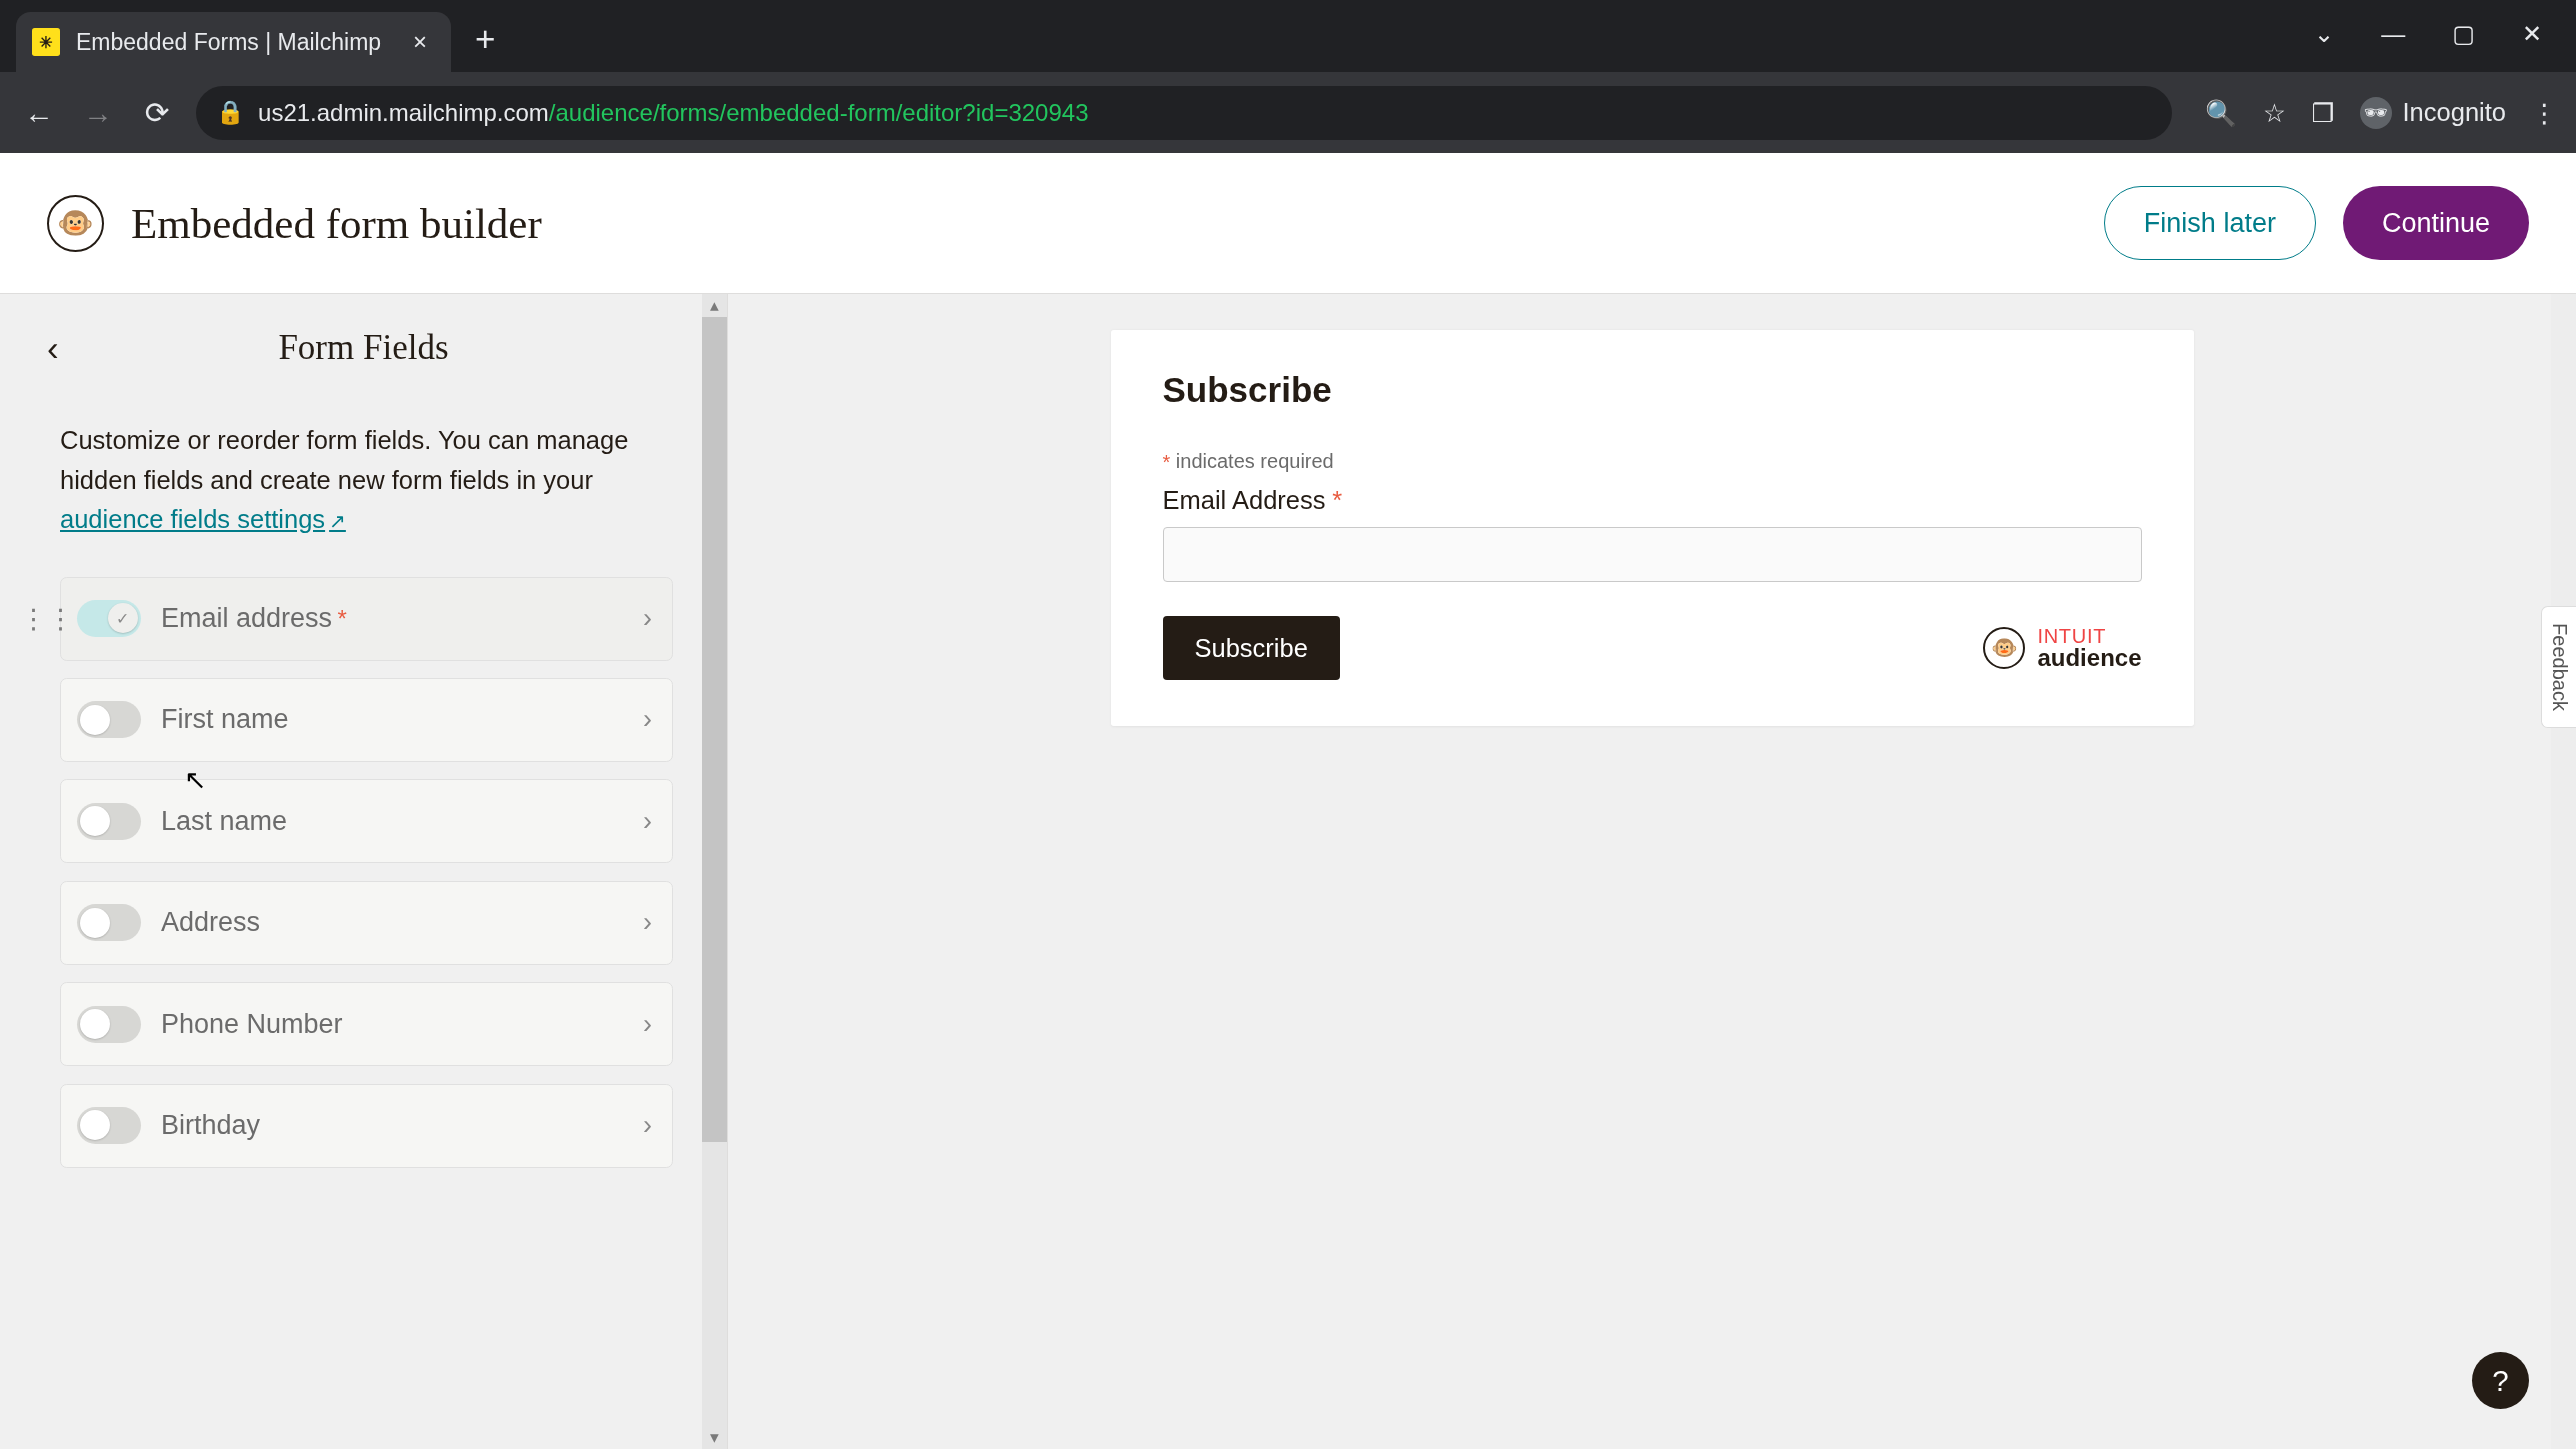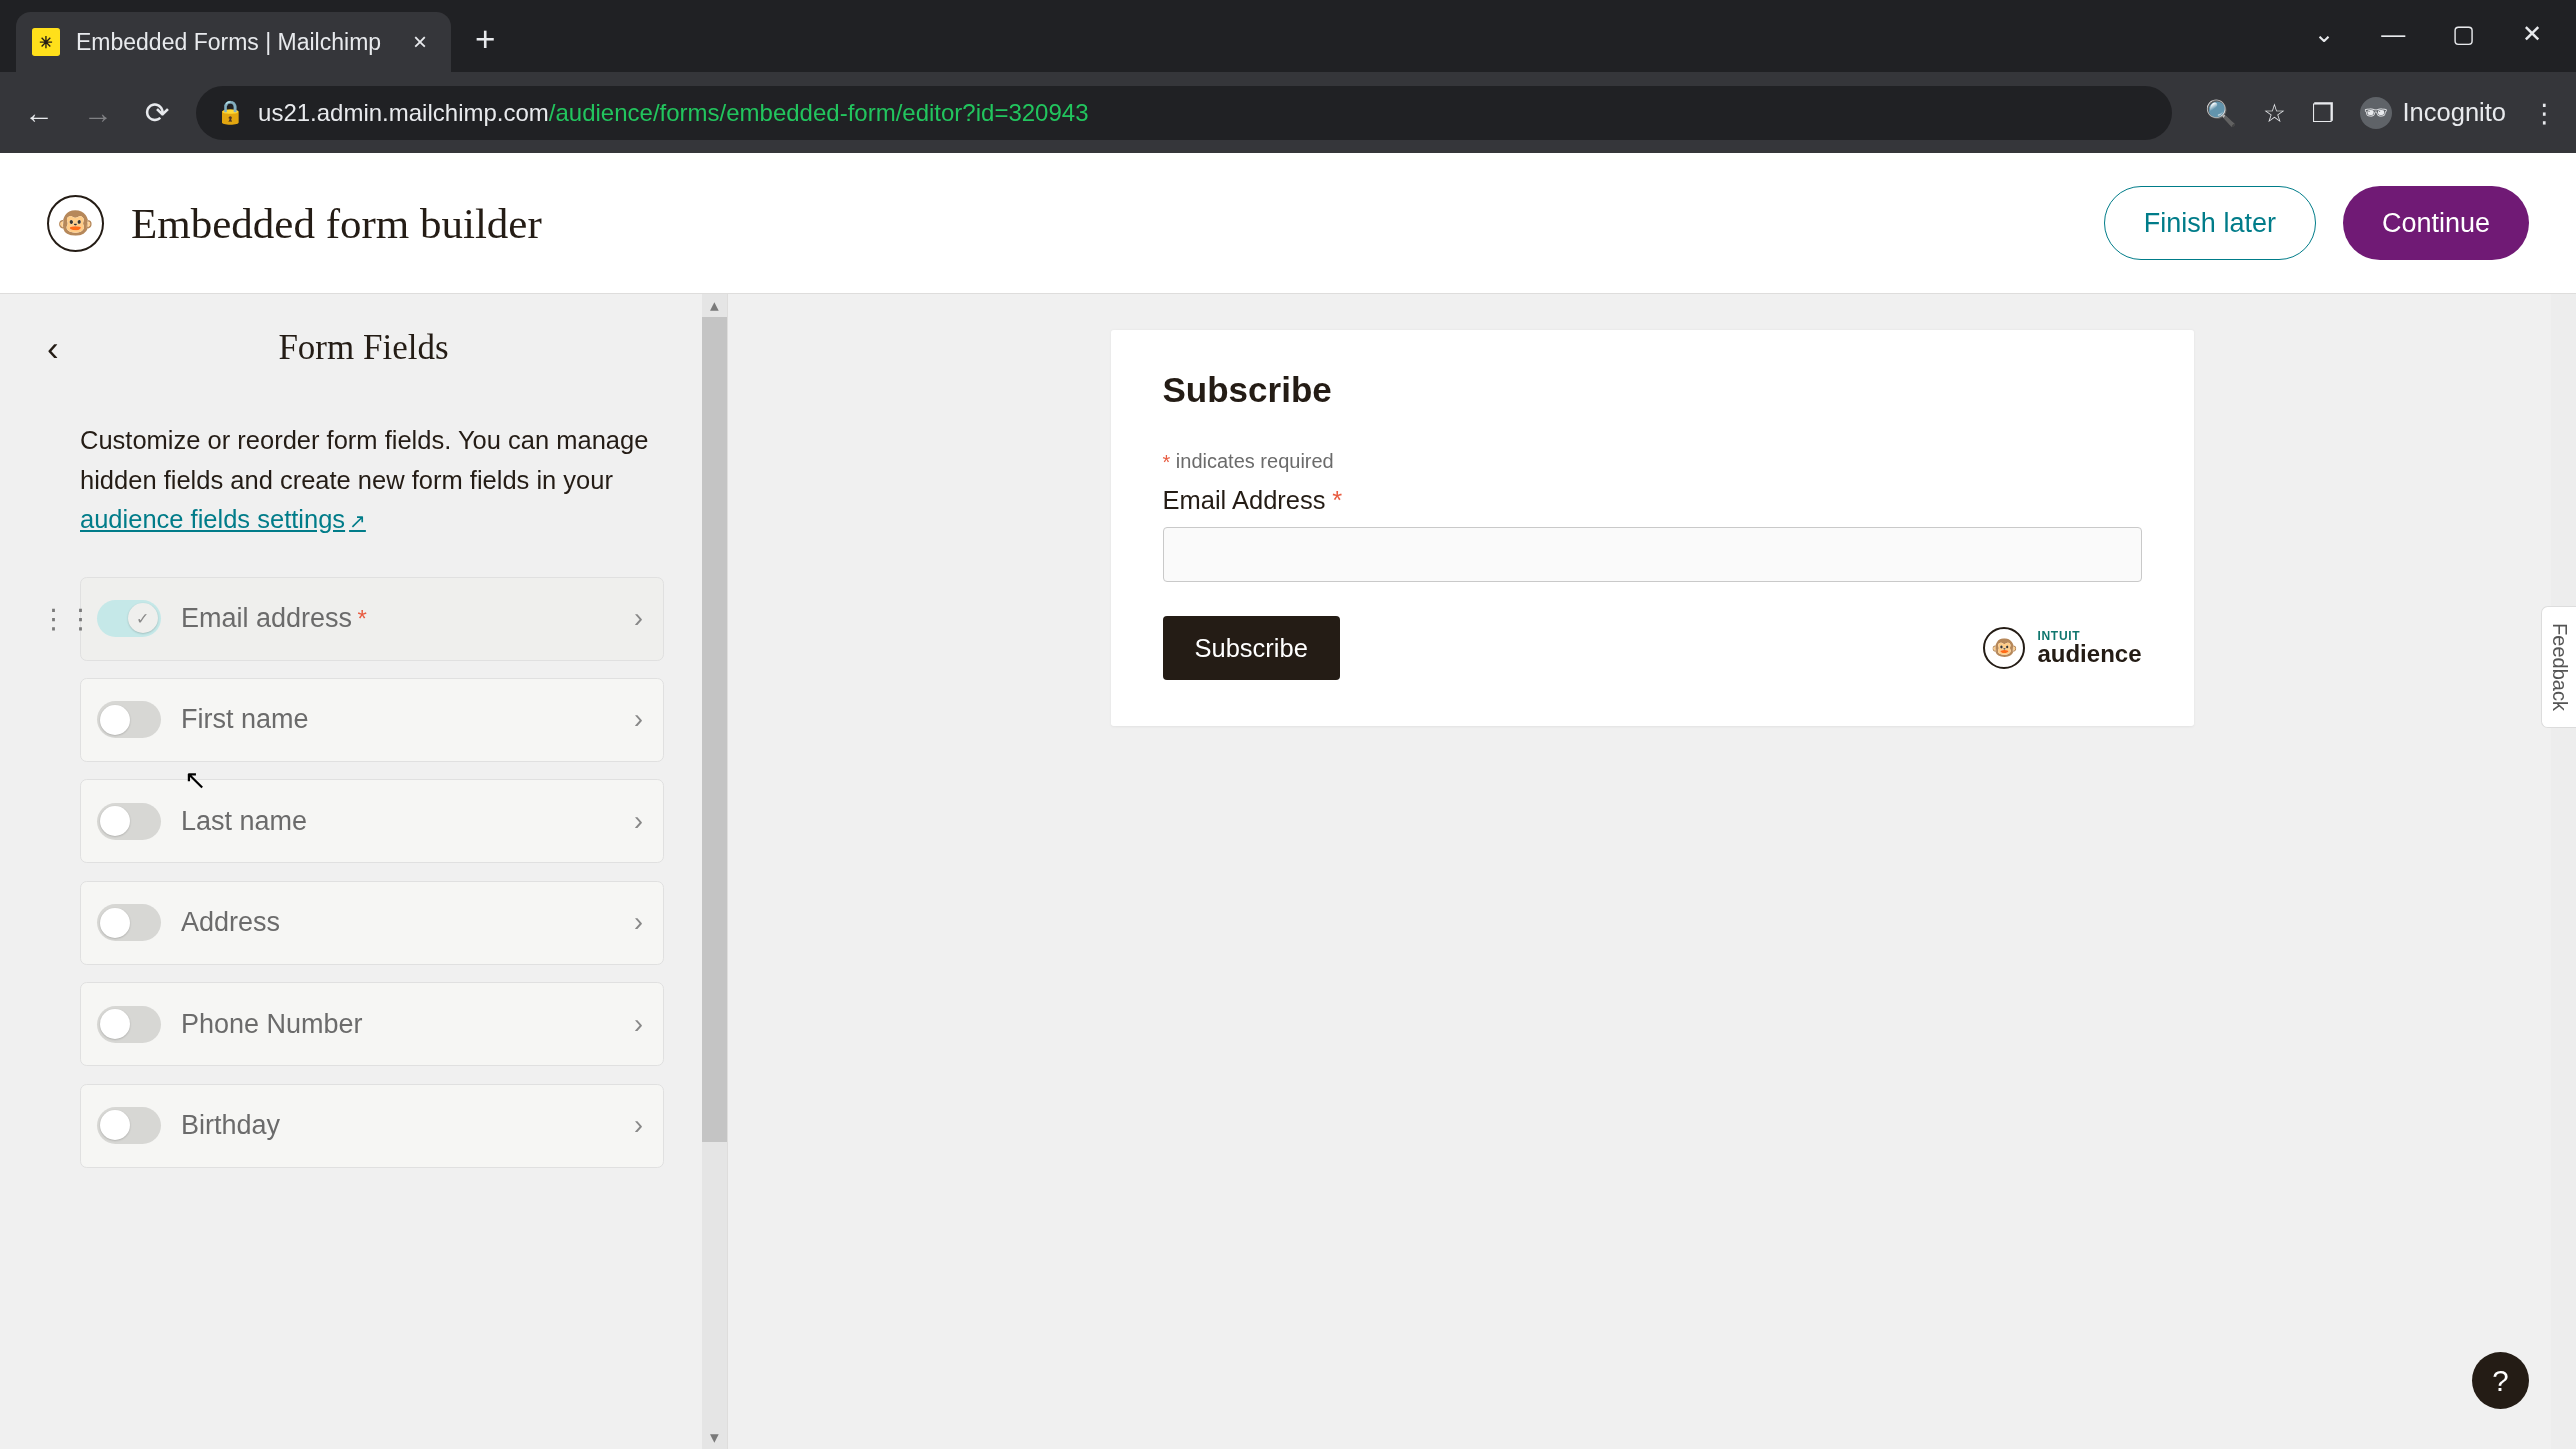--- a/index.html
+++ b/index.html
@@ -41,21 +41,21 @@
     .btn-primary { background:#701a75; color:#fff; }
 
     
     .workspace { position:absolute; top:141px; left:0; right:0; bottom:0; display:flex; }
 
     
     .sidebar { width:728px; background:#f0f0f0; border-right:0.7px solid #dedddc; position:relative; display:flex; flex-direction:column; }
     .sidebar-header { height:107px; display:flex; align-items:center; justify-content:center; position:relative; }
     .back-chevron { position:absolute; left:47px; top:50%; transform:translateY(-50%); font-size:35px; color:#241c15; cursor:pointer; }
     .sidebar-title { font-family:Georgia,"Times New Roman",serif; font-size:35px; color:#241c15; }
-    .sidebar-scroll { flex:1; overflow-y:auto; position:relative; padding:0 44px 0 60px;margin-left:20px; }
+    .sidebar-scroll { flex:1; overflow-y:auto; position:relative; padding:0 35px 0 60px; }
     .sidebar-desc { font-size:25.5px; color:#241c15; line-height:1.55; margin:20px 20px 37px 0; }
     .sidebar-desc a { color:#007c89; text-decoration:underline; font-weight:500; }
     .ext-icon { font-size:20px; margin-left:4px; }
 
     
     .sb-track { position:absolute; right:0; top:0; bottom:0; width:25.5px; background:#e5e5e5; }
     .sb-thumb { position:absolute; right:0; top:23px; width:25.5px; height:825px; background:#c4c4c4; border-radius:0; }
     .sb-arrow { position:absolute; right:0; width:25.5px; height:23px; display:flex; align-items:center; justify-content:center; color:#7a7a7a; font-size:17.4px; }
     .sb-arrow.up { top:0; }
     .sb-arrow.down { bottom:0; }
@@ -81,21 +81,21 @@
     .req-note { text-align:left; font-size:20px; color:#6b6b6b; margin-bottom:12px; }
     .req-note .ast { color:#e85c41; font-size:20px; vertical-align:middle; }
     .form-label { font-size:25.5px; color:#241c15; margin-bottom:12px; display:block; }
     .form-label .ast { color:#e85c41; margin-left:6.7px; }
     .form-input { width:100%; height:55px; border:1.3px solid #c9c9c9; border-radius:4px; background:#fafafa; font-size:23px; padding:0 13.4px; }
     .form-footer { display:flex; align-items:center; justify-content:space-between; margin-top:34px; }
     .subscribe-btn { background:#241c15; color:#fff; font-size:25.5px; padding:17.4px 32px; border:none; border-radius:4px; cursor:pointer; }
     .mc-brand { display:flex; align-items:center; gap:12px; }
     .mc-brand .logo { width:42px; height:42px; border-radius:50%; border:2px solid #241c15; display:flex; align-items:center; justify-content:center; font-size:21.5px; }
     .mc-brand .txt { display:flex; flex-direction:column; line-height:1; }
-    .mc-brand .txt .l1 { font-size:12px; font-weight:700; letter-spacing:0.7px; color:#0f766e; }
+    .mc-brand .txt .l1 { font-size:20px; font-weight:400; letter-spacing:0.7px; color:#ef4444; }
     .mc-brand .txt .l2 { font-size:24px; font-weight:800; color:#241c15; }
 
     
     .feedback-tab { position:absolute; right:0; top:50%; transform:translateY(-160%); background:#fff; border:1.3px solid #dcdcdc; border-right:none; border-radius:6.7px 0 0 6.7px; padding:16px 5.4px; writing-mode:vertical-rl; font-size:20px; color:#555; cursor:pointer; z-index:5; }
 
     
     .help-fab { position:absolute; right:47px; bottom:40px; width:57px; height:57px; border-radius:50%; background:#241c15; color:#fff; font-size:29.5px; display:flex; align-items:center; justify-content:center; cursor:pointer; z-index:5; }
 
     
     .vp-track { position:absolute; right:0; top:0; bottom:0; width:25.5px; background:#ededed; z-index:4; }

